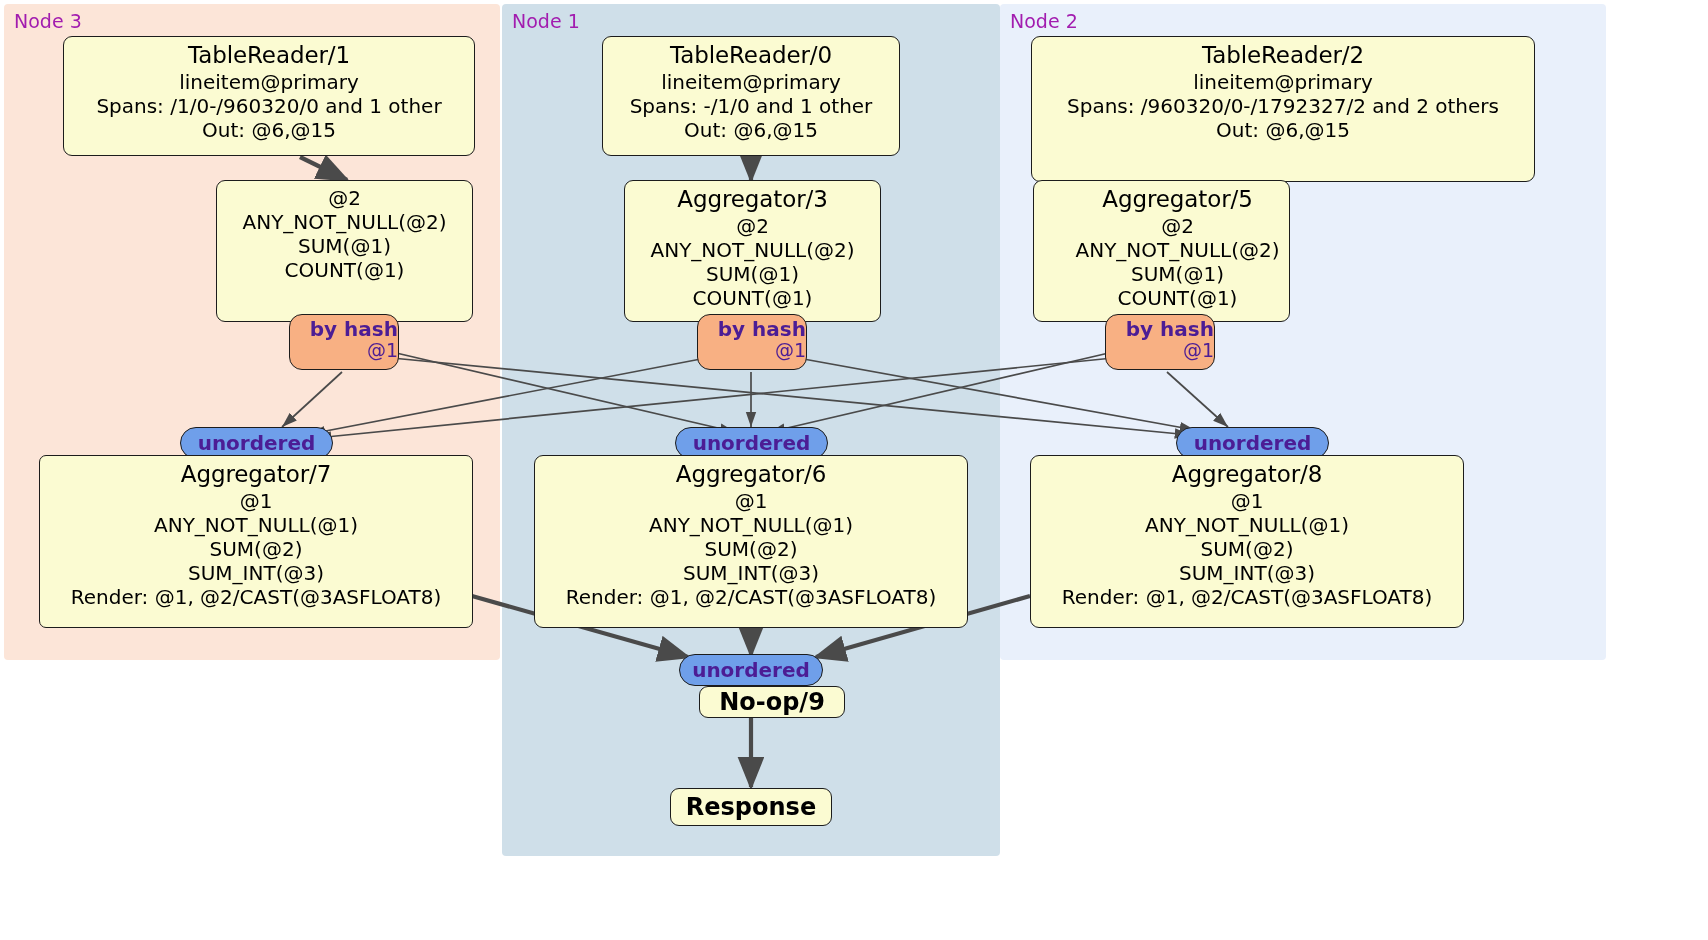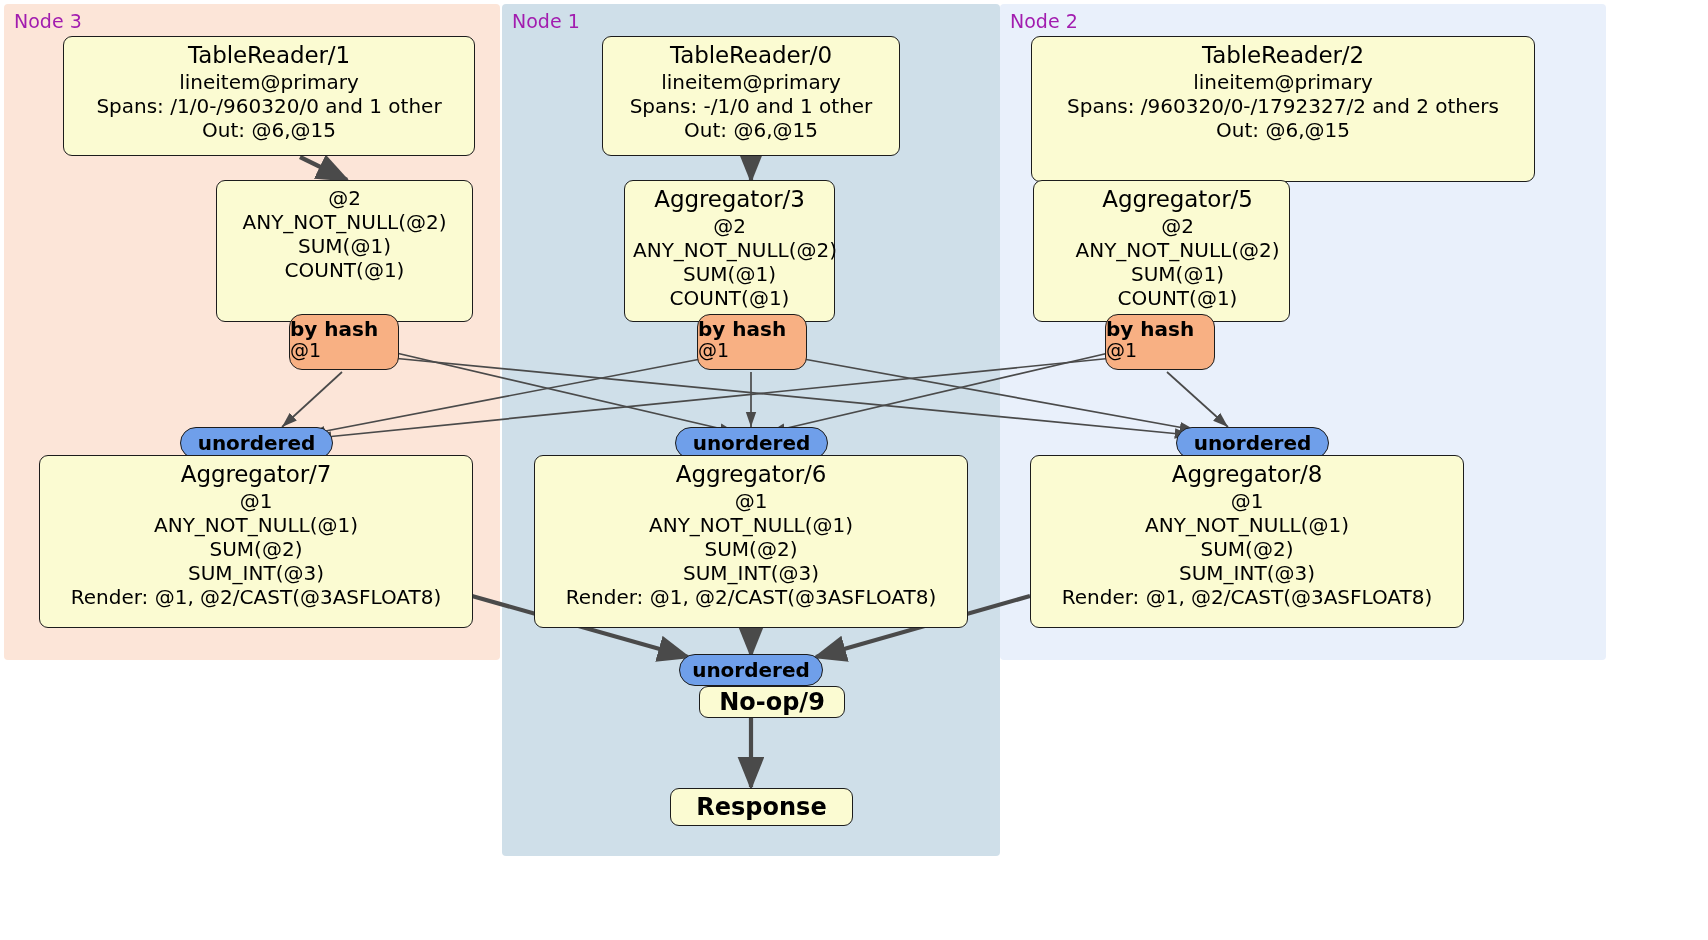--- a/index.html
+++ b/index.html
@@ -63,22 +63,22 @@
   .proc-line {
     font-size: 20px;
     white-space: nowrap;
   }
 
   
   .pill {
     position: absolute;
     box-sizing: border-box;
     border: 1.8px solid #1c1c1c;
-    text-align: left;
-    color: #000000;
+    text-align: right;
+    color: #4c1d95;
     line-height: 1.12;
   }
   .pill-hash {
     background: #f8b083;
     border-radius: 13px;
     padding-top: 3px;
   }
   .pill-hash .pill-title {
     font-weight: bold;
     font-size: 20px;
@@ -187,21 +187,21 @@
     <div class="proc-line">Out: @6,@15</div>
   </div>
 
   <div class="proc-box" style="left:216px; top:180px; width:257px; height:142px;">
     <div class="proc-line">@2</div>
     <div class="proc-line">ANY_NOT_NULL(@2)</div>
     <div class="proc-line">SUM(@1)</div>
     <div class="proc-line">COUNT(@1)</div>
   </div>
 
-  <div class="proc-box" style="left:624px; top:180px; width:211px; height:142px;">
+  <div class="proc-box" style="left:624px; top:180px; width:257px; height:142px;">
     <div class="proc-title">Aggregator/3</div>
     <div class="proc-line">@2</div>
     <div class="proc-line">ANY_NOT_NULL(@2)</div>
     <div class="proc-line">SUM(@1)</div>
     <div class="proc-line">COUNT(@1)</div>
   </div>
 
   <div class="proc-box" style="left:1033px; top:180px; width:257px; height:142px;padding-left:40px;">
     <div class="proc-title">Aggregator/5</div>
     <div class="proc-line">@2</div>
@@ -230,21 +230,21 @@
   </div>
 
   <div class="pill pill-unordered" style="left:675px; top:427px; width:153px; height:32px;">
     <div class="pill-title">unordered</div>
   </div>
 
   <div class="pill pill-unordered" style="left:1176px; top:427px; width:153px; height:32px;">
     <div class="pill-title">unordered</div>
   </div>
 
-  <div class="proc-box" style="left:39px; top:455px; width:434px; height:173px;">
+  <div class="proc-box" style="left:39px; top:455px; width:434px; height:173px;border-radius:7px;">
     <div class="proc-title">Aggregator/7</div>
     <div class="proc-line">@1</div>
     <div class="proc-line">ANY_NOT_NULL(@1)</div>
     <div class="proc-line">SUM(@2)</div>
     <div class="proc-line">SUM_INT(@3)</div>
     <div class="proc-line">Render: @1, @2/CAST(@3ASFLOAT8)</div>
   </div>
 
   <div class="proc-box" style="left:534px; top:455px; width:434px; height:173px;">
     <div class="proc-title">Aggregator/6</div>
@@ -265,17 +265,17 @@
   </div>
 
   <div class="pill pill-unordered" style="left:679px; top:654px; width:144px; height:32px;">
     <div class="pill-title">unordered</div>
   </div>
 
   <div class="small-box" style="left:699px; top:686px; width:146px; height:32px;">
     <span>No-op/9</span>
   </div>
 
-  <div class="small-box" style="left:670px; top:788px; width:183px; height:38px;">
+  <div class="small-box" style="left:670px; top:788px; width:162px; height:38px;">
     <span>Response</span>
   </div>
 
 </div>
 
 </body></html>

